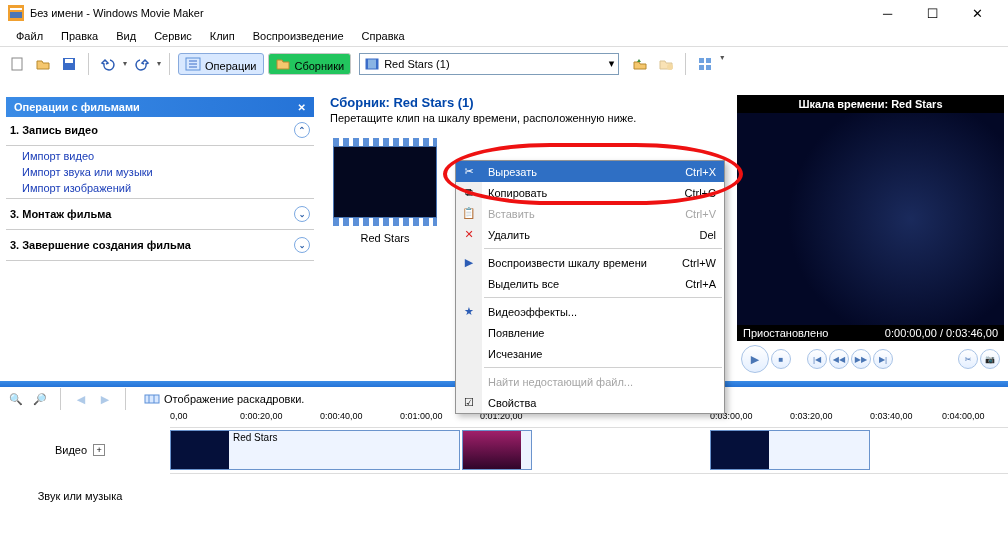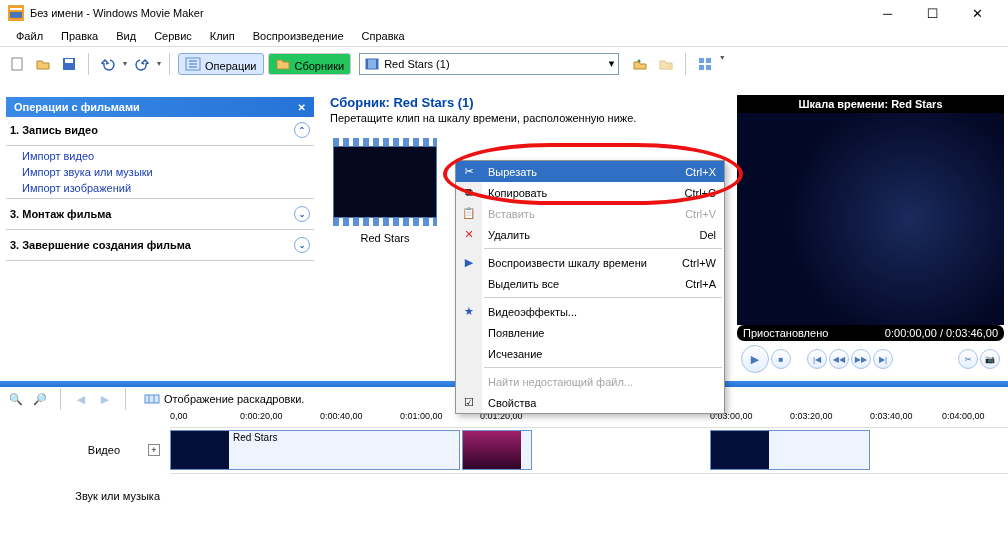--- a/index.html
+++ b/index.html
@@ -41,38 +41,38 @@
 .clip-thumb .film-border::before, .clip-thumb .film-border::after { content:""; position:absolute; left:0; right:0; height:8px; background: repeating-linear-gradient(to right, #5c90d8 0 6px, #fff 6px 10px); }
 .clip-thumb .film-border::before { top:-8px; }
 .clip-thumb .film-border::after { bottom:-8px; }
 .clip-thumb .img { width: 104px; height: 72px; background: #04081f; border: 1px solid #4a76b5; }
 .clip-thumb .label { margin-top: 6px; }
 
 .preview { width: 275px; background: #fff; padding: 4px; display: flex; flex-direction: column; }
 .preview-hdr { background: #000; color: #fff; text-align: center; font-weight: bold; padding: 3px 0; font-size: 11px; }
 .preview-video { flex: 1; background: #030826; position: relative; }
 .preview-video .img { position:absolute; inset:0; background: radial-gradient(circle at 65% 50%, #1a2a5c 0%, #030826 60%); }
-.preview-status { background: #000; color: #fff; display: flex; padding: 2px 6px; font-size: 10px; border-radius: 7px; }
+.preview-status { background: #000; color: #fff; display: flex; padding: 2px 6px; font-size: 10px; }
 .preview-status .r { margin-left: auto; }
 .preview-controls { height: 36px; display: flex; align-items: center; gap: 2px; padding: 4px; }
 .ctrl-btn { width: 20px; height: 20px; border: 1px solid #a8c3e6; border-radius: 50%; display: flex; align-items: center; justify-content: center; color: #4a76b5; font-size: 8px; background: linear-gradient(#fff, #e4efff); }
 .ctrl-btn.big { width: 28px; height: 28px; font-size: 11px; }
 .ctrl-spacer { flex: 1; }
 
 .divider-blue { height: 6px; background: linear-gradient(#3a8be6, #2573d7); }
 
 .timeline { background: #fff; height: 165px; }
 .tl-toolbar { height: 24px; display: flex; align-items: center; padding: 2px 8px; gap: 8px; }
 .tl-ico { width: 16px; height: 16px; display: flex; align-items: center; justify-content: center; color: #3a7cc8; }
 .tl-story { display: flex; align-items: center; gap: 4px; margin-left: 6px; }
 .tl-ruler { margin-left: 170px; height: 16px; display: flex; align-items: center; position: relative; background: #fff; }
 .tl-ruler .tick { position: absolute; top: 0; font-size: 9px; }
 .tl-body { display: flex; }
 .tl-labels { width: 170px; }
-.tl-row-label { height: 46px; display: flex; align-items: center; justify-content: flex-end; padding-right: 10px; gap: 22px; }
+.tl-row-label { height: 46px; display: flex; align-items: center; justify-content: center; padding-right: 10px; }
 .tl-row-label .plus { width: 12px; height: 12px; border: 1px solid #888; display: flex; align-items: center; justify-content: center; margin-left: 6px; font-size: 9px; }
 .tl-tracks { flex: 1; position: relative; }
 .tl-track { height: 46px; border-top: 1px solid #ddd; position: relative; background: #fff; }
 .tl-clip { position: absolute; top: 2px; height: 40px; border: 1px solid #6b94cd; background: #eef4ff; display: flex; align-items: flex-start; }
 .tl-clip .cimg { width: 58px; height: 38px; background: #05103a; }
 .tl-clip .clabel { font-size: 10px; padding: 1px 4px; }
 
 .context-menu { position: absolute; left: 455px; top: 160px; width: 270px; background: #fff; border: 1px solid #949494; box-shadow: 3px 3px 6px rgba(0,0,0,.25); z-index: 100; }
 .cm-strip { position: absolute; left: 0; top: 0; bottom: 0; width: 26px; background: #f0f0f0; }
 .cm-item { position: relative; height: 21px; display: flex; align-items: center; padding-left: 32px; padding-right: 8px; }

